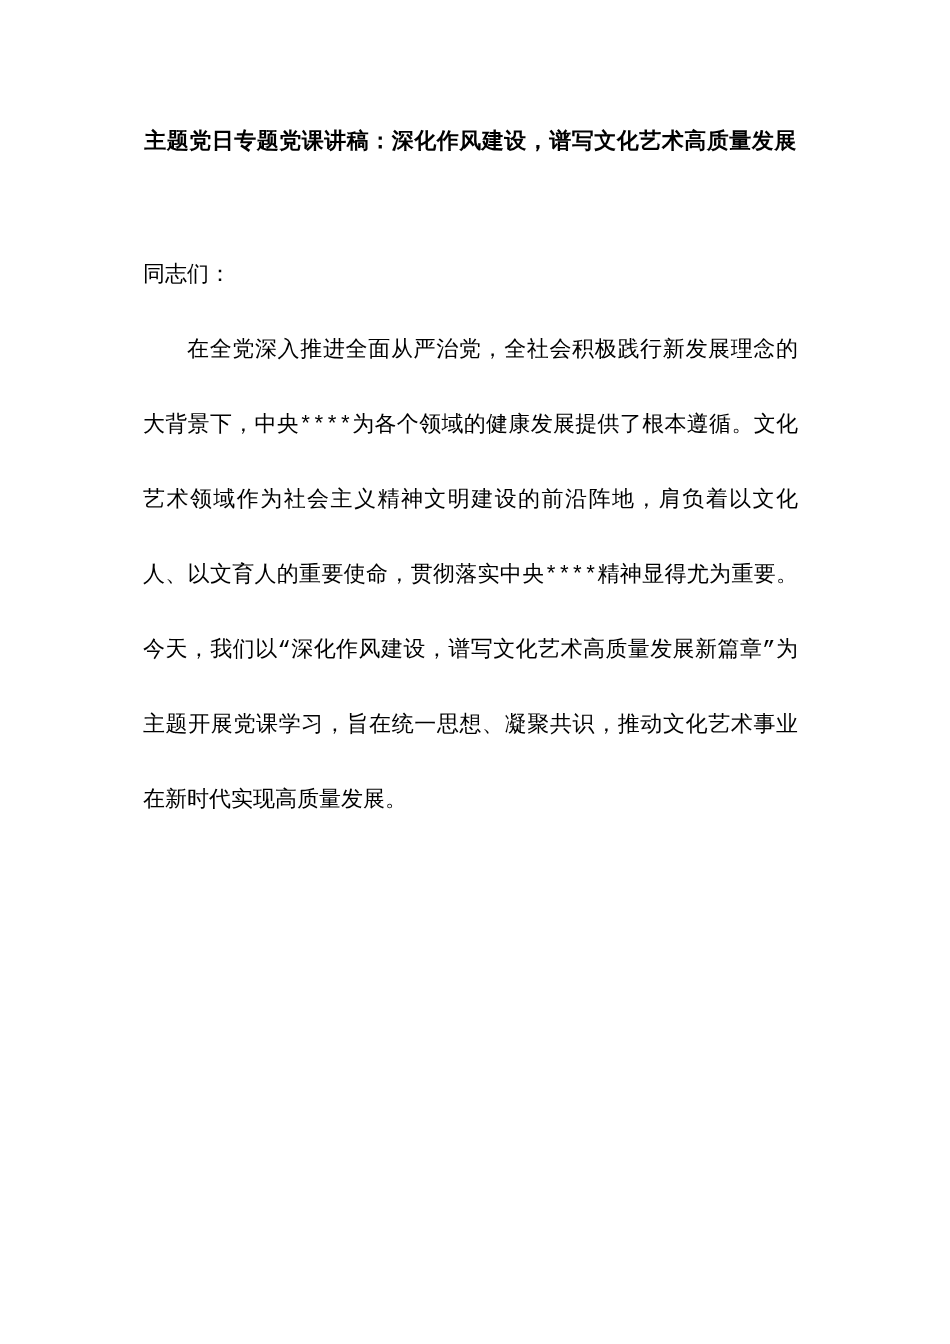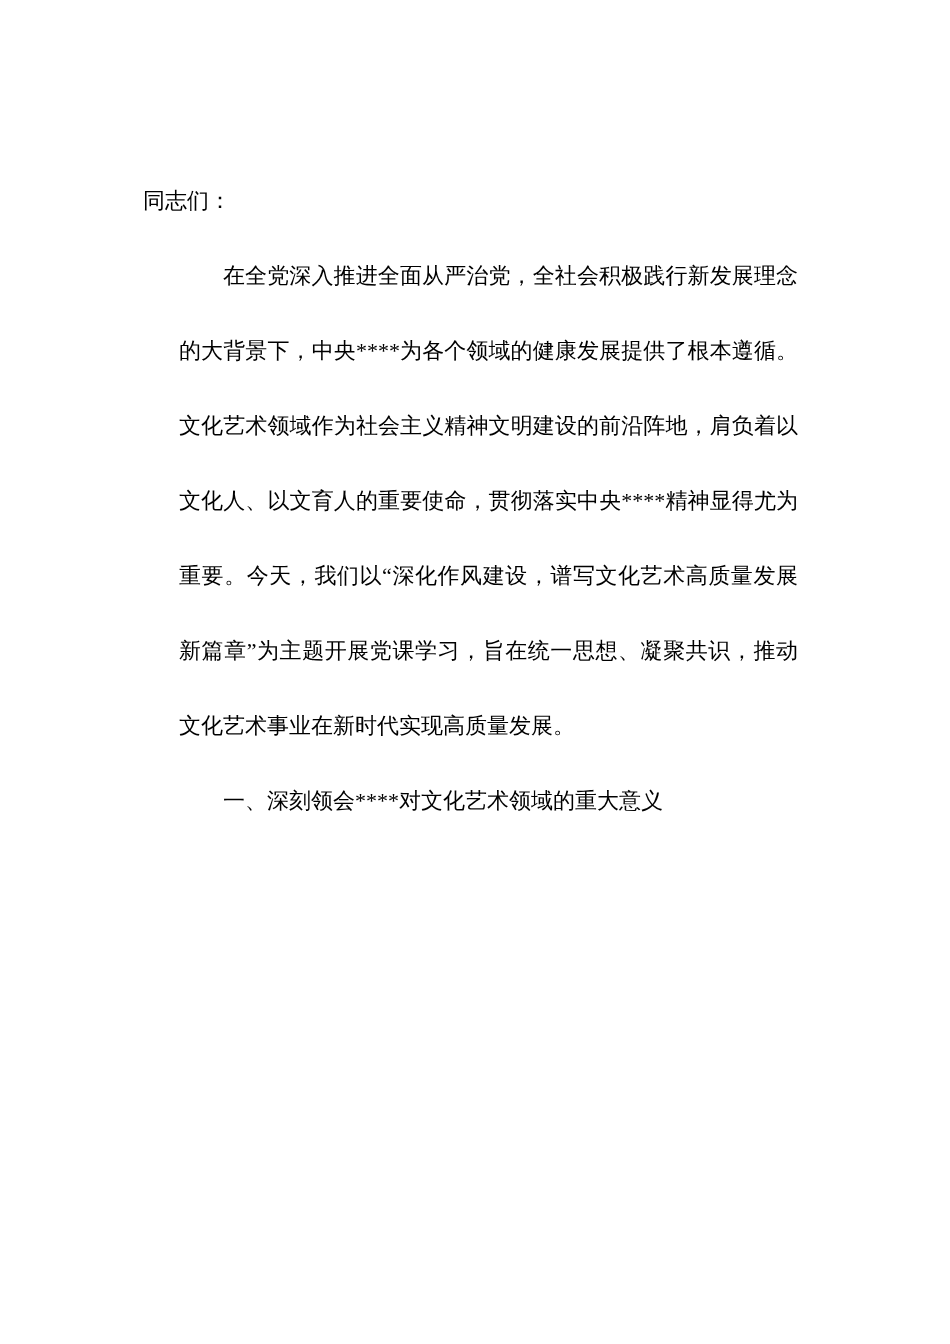--- a/index.html
+++ b/index.html
@@ -39,36 +39,36 @@
     .spacer {
       height: 60px;
     }
 
     
     .para {
       margin: 0;
       text-align: justify;
       text-align-last: left;
       word-break: break-all;
+      font-family: Liberation Mono, monospace;
     }
     .indent {
       text-indent: 2em;  
-      margin-left: 36px;
     }
   </style>
 </head>
 <body>
 
 <div class="page">
 
   <div class="doc-title">
+    <div>主题党日专题党课讲稿：深化作风建设，谱写文化艺术高质量发展</div>
   </div>
 
   <div class="spacer"></div>
 
   <p class="para">同志们：</p>
 
   <p class="para indent">在全党深入推进全面从严治党，全社会积极践行新发展理念的大背景下，中央****为各个领域的健康发展提供了根本遵循。文化艺术领域作为社会主义精神文明建设的前沿阵地，肩负着以文化人、以文育人的重要使命，贯彻落实中央****精神显得尤为重要。今天，我们以“深化作风建设，谱写文化艺术高质量发展新篇章”为主题开展党课学习，旨在统一思想、凝聚共识，推动文化艺术事业在新时代实现高质量发展。</p>
 
-  <p class="para indent">一、深刻领会****对文化艺术领域的重大意义</p>
 
 
 </div>
 
 </body></html>

